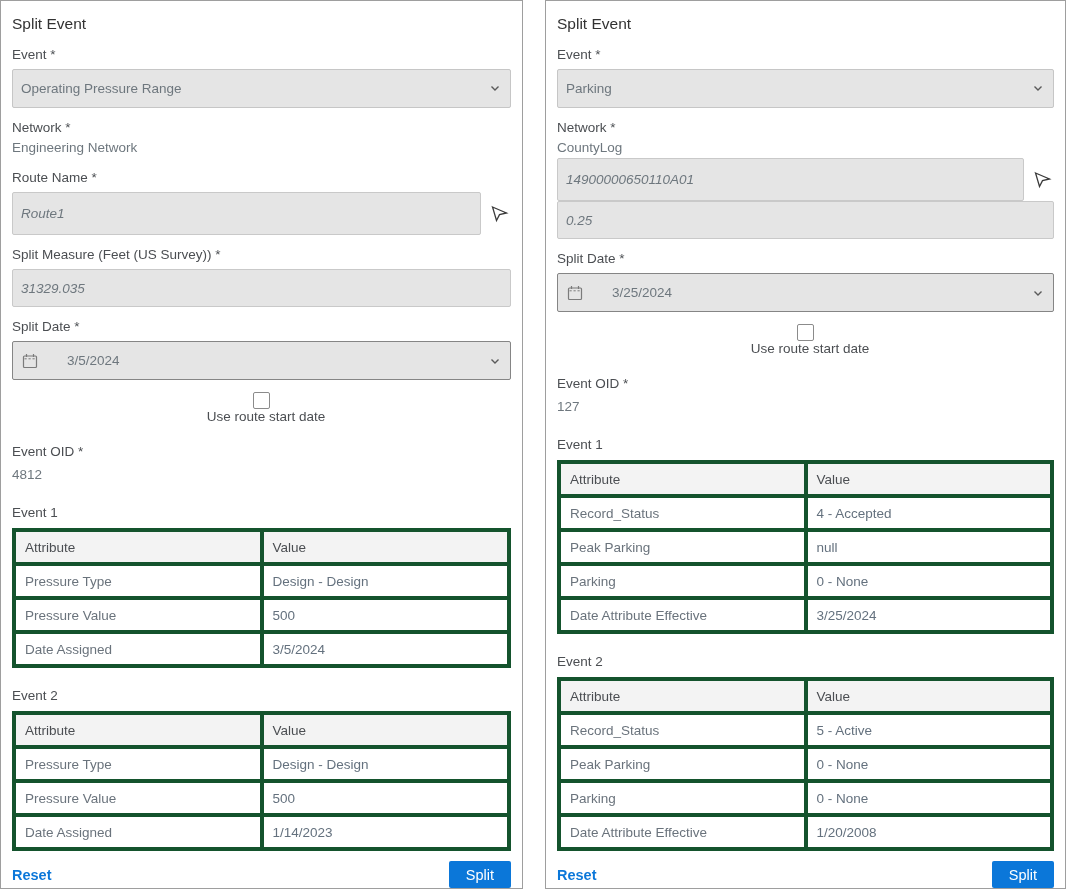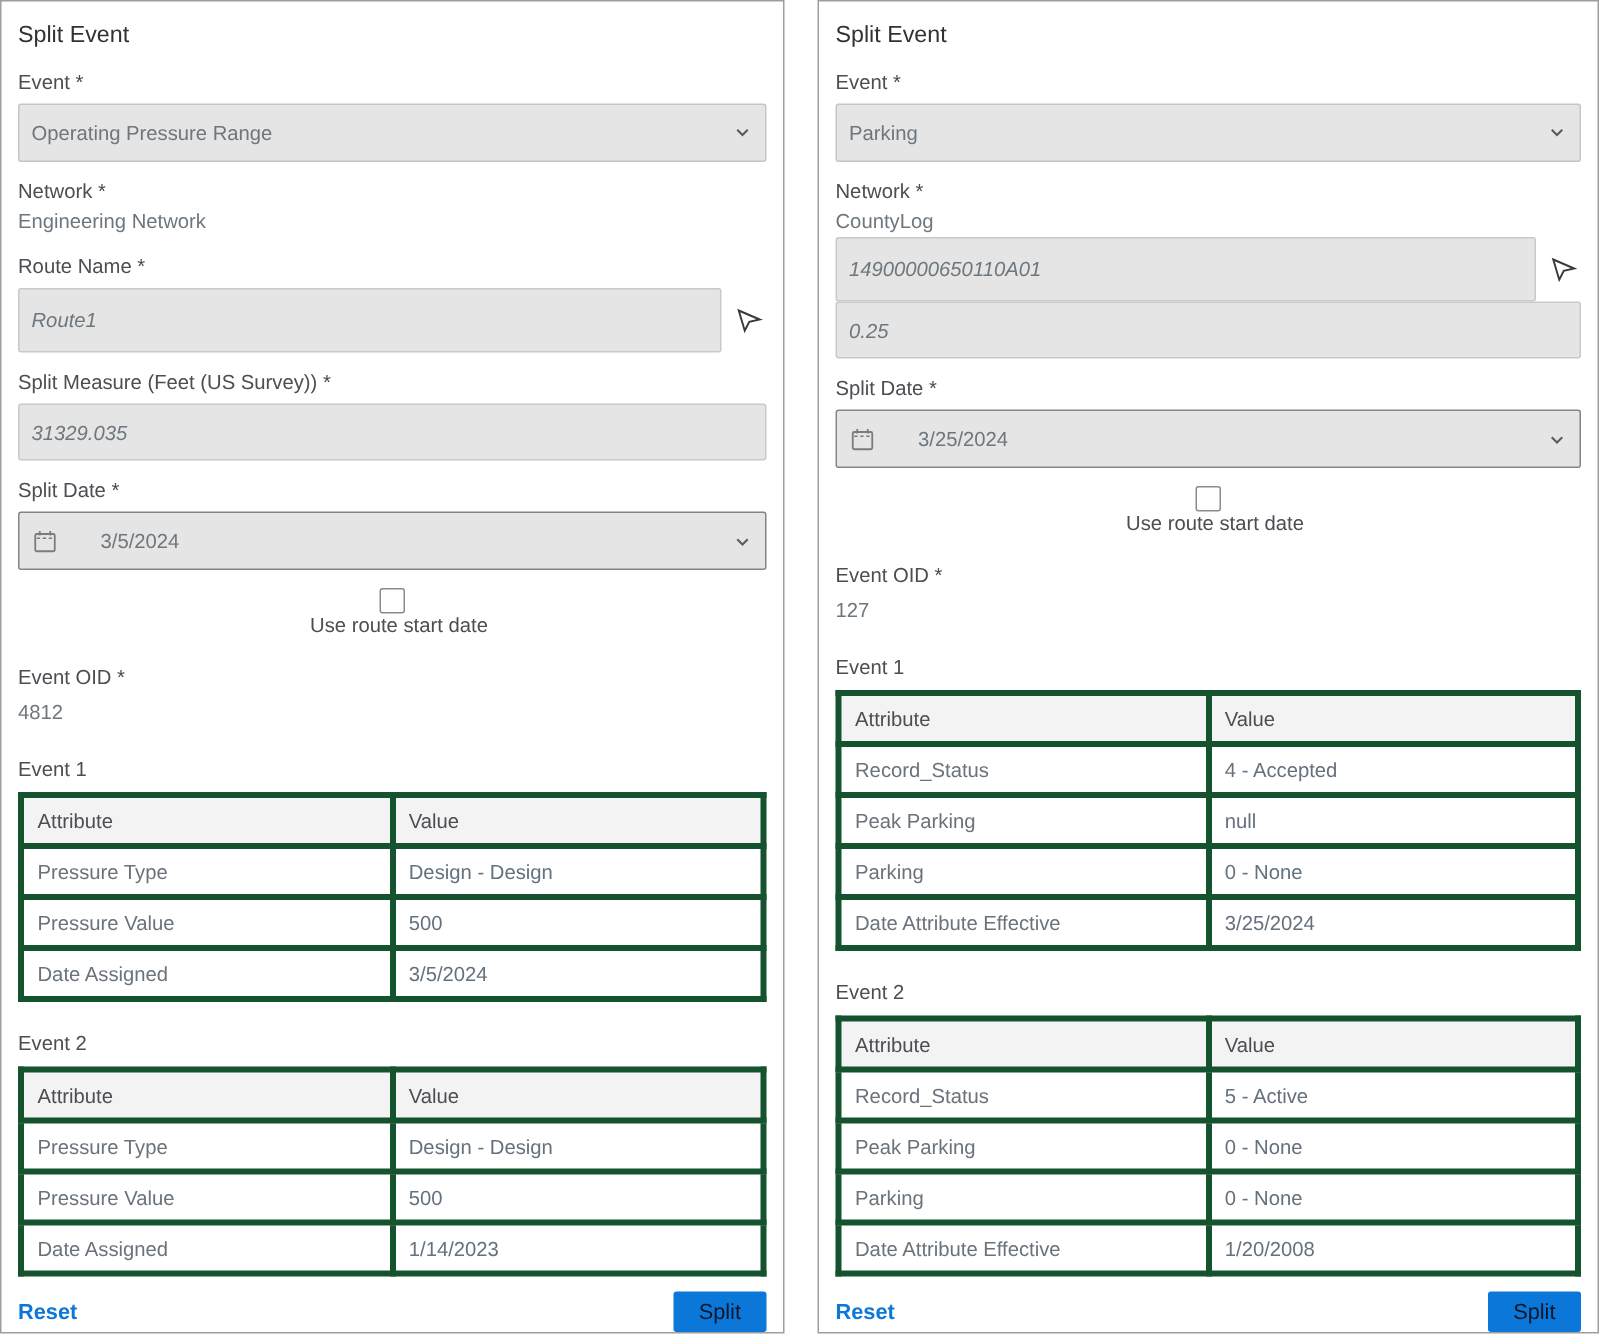--- a/index.html
+++ b/index.html
@@ -44,21 +44,21 @@
     border:4px solid #14532d;text-align:left;font-weight:normal;
     padding:7px 9px;height:16px;vertical-align:middle;
   }
   .attr-table th{background:#f3f3f3;color:#4b4e52;}
   .attr-table td{color:#6a737c;}
   .attr-table td.val{color:#64717e;}
 
   .footer{margin-top:auto;display:flex;justify-content:space-between;align-items:center;padding-top:10px;}
   .reset-link{font-size:14.5px;color:#0b77d9;cursor:pointer;text-decoration:none;font-weight:bold;}
   .split-btn{
-    background:#0b77d9;color:#0f172a;font-size:14.5px;border:none;border-radius:2px;
+    background:#0b77d9;color:#ffffff;font-size:14.5px;border:none;border-radius:2px;
     padding:5px 17px;height:27px;cursor:pointer;font-family:"Liberation Sans",sans-serif;
   }
   .icon svg{display:block;}
 </style>
 </head>
 <body>
 
 <div class="panel left">
   <div class="panel-title">Split Event</div>
 

